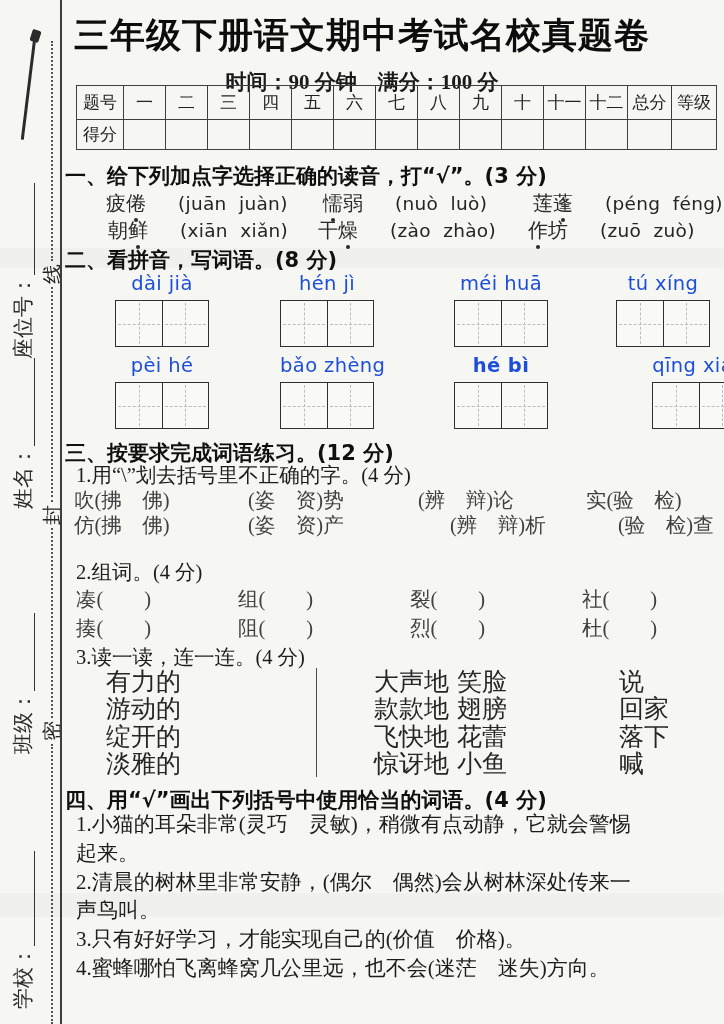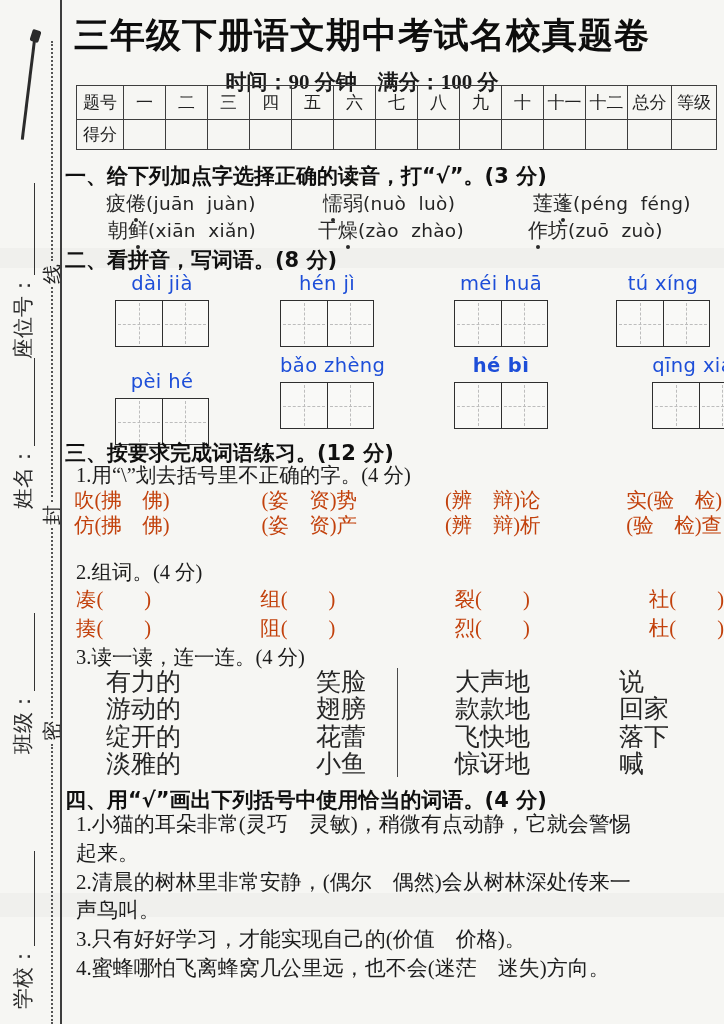--- a/index.html
+++ b/index.html
@@ -59,21 +59,21 @@
     position:absolute;left:65px;
     font-family:"DejaVu Sans", sans-serif;
     font-size:21px;font-weight:700;color:#101010;white-space:nowrap;
   }
   .body-line{position:absolute;left:76px;font-size:20.5px;color:#1c1c1c;white-space:nowrap;}
 
   
   .pron-item{position:absolute;font-size:20px;white-space:nowrap;color:#2a2a2a;}
   .pron-item .py{
     font-family:"DejaVu Sans", sans-serif;
-    font-size:18.5px;color:#242424;letter-spacing:.3px;
+    font-size:18.5px;color:#242424;letter-spacing:.3px;margin-left:32px;
   }
   .du{position:relative;display:inline-block;}
   .du::after{
     content:"";position:absolute;left:50%;bottom:-5px;
     width:4px;height:4px;border-radius:50%;background:#2a2a2a;
     transform:translateX(-50%);
   }
 
   
   .grid-group{position:absolute;width:94px;text-align:center;}
@@ -92,21 +92,21 @@
   .gcell::before{
     content:"";position:absolute;left:50%;top:2px;bottom:2px;
     border-left:1.2px dashed #bdbdbd;
   }
   .gcell::after{
     content:"";position:absolute;top:50%;left:2px;right:2px;
     border-top:1.2px dashed #bdbdbd;
   }
 
   
-  .word-row{position:absolute;left:74px;width:648px;display:flex;font-size:20.5px;color:#c2410c;white-space:nowrap;justify-content:space-between;}
+  .word-row{position:absolute;left:74px;width:648px;display:flex;font-size:20.5px;color:#404040;white-space:nowrap;}
   .word-row span{display:inline-block;}
 
   
   .match-block{position:absolute;left:76px;top:668px;display:flex;font-size:25px;color:#262626;}
   .match-col div{line-height:27.3px;white-space:nowrap;}
   .mcolA{width:210px;padding-left:30px;}
   .mcolB{width:81px;}
   .mcolC{width:83px;padding-left:57px;border-left:1.6px solid #4a4a4a;}
   .mcolD{padding-left:81px;}
 
@@ -256,21 +256,21 @@
         <div class="gcell"></div>
       </div>
   </div>
   <div class="grid-group" style="left:616px;top:272px;">
     <div class="py-label" data-bind="sections.s2.pinyin.3">tú xíng</div>
     <div class="gbox">
         <div class="gcell"></div>
         <div class="gcell"></div>
       </div>
   </div>
-  <div class="grid-group" style="left:115px;top:370px;">
+  <div class="grid-group" style="left:115px;top:354px;">
     <div class="py-label" data-bind="sections.s2.pinyin.4">pèi hé</div>
     <div class="gbox">
         <div class="gcell"></div>
         <div class="gcell"></div>
       </div>
   </div>
   <div class="grid-group" style="left:280px;top:354px;">
     <div class="py-label" data-bind="sections.s2.pinyin.5">bǎo zhèng</div>
     <div class="gbox">
         <div class="gcell"></div>
@@ -297,21 +297,21 @@
 
   <div class="word-row" style="top:486px;">
     <span style="width:174px;" data-bind="sections.s3.sub1.rows.0.0">吹(拂　佛)</span>
     <span style="width:170px;" data-bind="sections.s3.sub1.rows.0.1">(姿　资)势</span>
     <span style="width:168px;" data-bind="sections.s3.sub1.rows.0.2">(辨　辩)论</span>
     <span data-bind="sections.s3.sub1.rows.0.3">实(验　检)</span>
   </div>
   <div class="word-row" style="top:511px;">
     <span style="width:174px;" data-bind="sections.s3.sub1.rows.1.0">仿(拂　佛)</span>
     <span style="width:170px;" data-bind="sections.s3.sub1.rows.1.1">(姿　资)产</span>
-    <span style="width:168px;" data-bind="sections.s3.sub1.rows.1.2">(辨　辩)析</span>
+    <span style="width:168px;margin-left:32px;" data-bind="sections.s3.sub1.rows.1.2">(辨　辩)析</span>
     <span data-bind="sections.s3.sub1.rows.1.3">(验　检)查</span>
   </div>
 
   <div class="body-line" style="top:558px;" data-bind="sections.s3.sub2.label">2.组词。(4 分)</div>
   <div class="word-row" style="left:76px;top:585px;">
     <span style="width:162px;" data-bind="sections.s3.sub2.rows.0.0">凑(　　)</span>
     <span style="width:172px;" data-bind="sections.s3.sub2.rows.0.1">组(　　)</span>
     <span style="width:172px;" data-bind="sections.s3.sub2.rows.0.2">裂(　　)</span>
     <span data-bind="sections.s3.sub2.rows.0.3">社(　　)</span>
   </div>
@@ -324,31 +324,31 @@
 
   <div class="body-line" style="top:643px;" data-bind="sections.s3.sub3.label">3.读一读，连一连。(4 分)</div>
 
   <div class="match-block">
     <div class="match-col mcolA">
       <div data-bind="sections.s3.sub3.colA.0">有力的</div>
       <div data-bind="sections.s3.sub3.colA.1">游动的</div>
       <div data-bind="sections.s3.sub3.colA.2">绽开的</div>
       <div data-bind="sections.s3.sub3.colA.3">淡雅的</div>
     </div>
+    <div class="match-col mcolC">
+      <div data-bind="sections.s3.sub3.colC.0">大声地</div>
+      <div data-bind="sections.s3.sub3.colC.1">款款地</div>
+      <div data-bind="sections.s3.sub3.colC.2">飞快地</div>
+      <div data-bind="sections.s3.sub3.colC.3">惊讶地</div>
+    </div>
     <div class="match-col mcolB">
       <div data-bind="sections.s3.sub3.colB.0">笑脸</div>
       <div data-bind="sections.s3.sub3.colB.1">翅膀</div>
       <div data-bind="sections.s3.sub3.colB.2">花蕾</div>
       <div data-bind="sections.s3.sub3.colB.3">小鱼</div>
-    </div>
-    <div class="match-col mcolC">
-      <div data-bind="sections.s3.sub3.colC.0">大声地</div>
-      <div data-bind="sections.s3.sub3.colC.1">款款地</div>
-      <div data-bind="sections.s3.sub3.colC.2">飞快地</div>
-      <div data-bind="sections.s3.sub3.colC.3">惊讶地</div>
     </div>
     <div class="match-col mcolD">
       <div data-bind="sections.s3.sub3.colD.0">说</div>
       <div data-bind="sections.s3.sub3.colD.1">回家</div>
       <div data-bind="sections.s3.sub3.colD.2">落下</div>
       <div data-bind="sections.s3.sub3.colD.3">喊</div>
     </div>
   </div>
 
   <div class="sec-heading" style="top:786px;" data-bind="sections.s4.heading">四、用“√”画出下列括号中使用恰当的词语。(4 分)</div>

